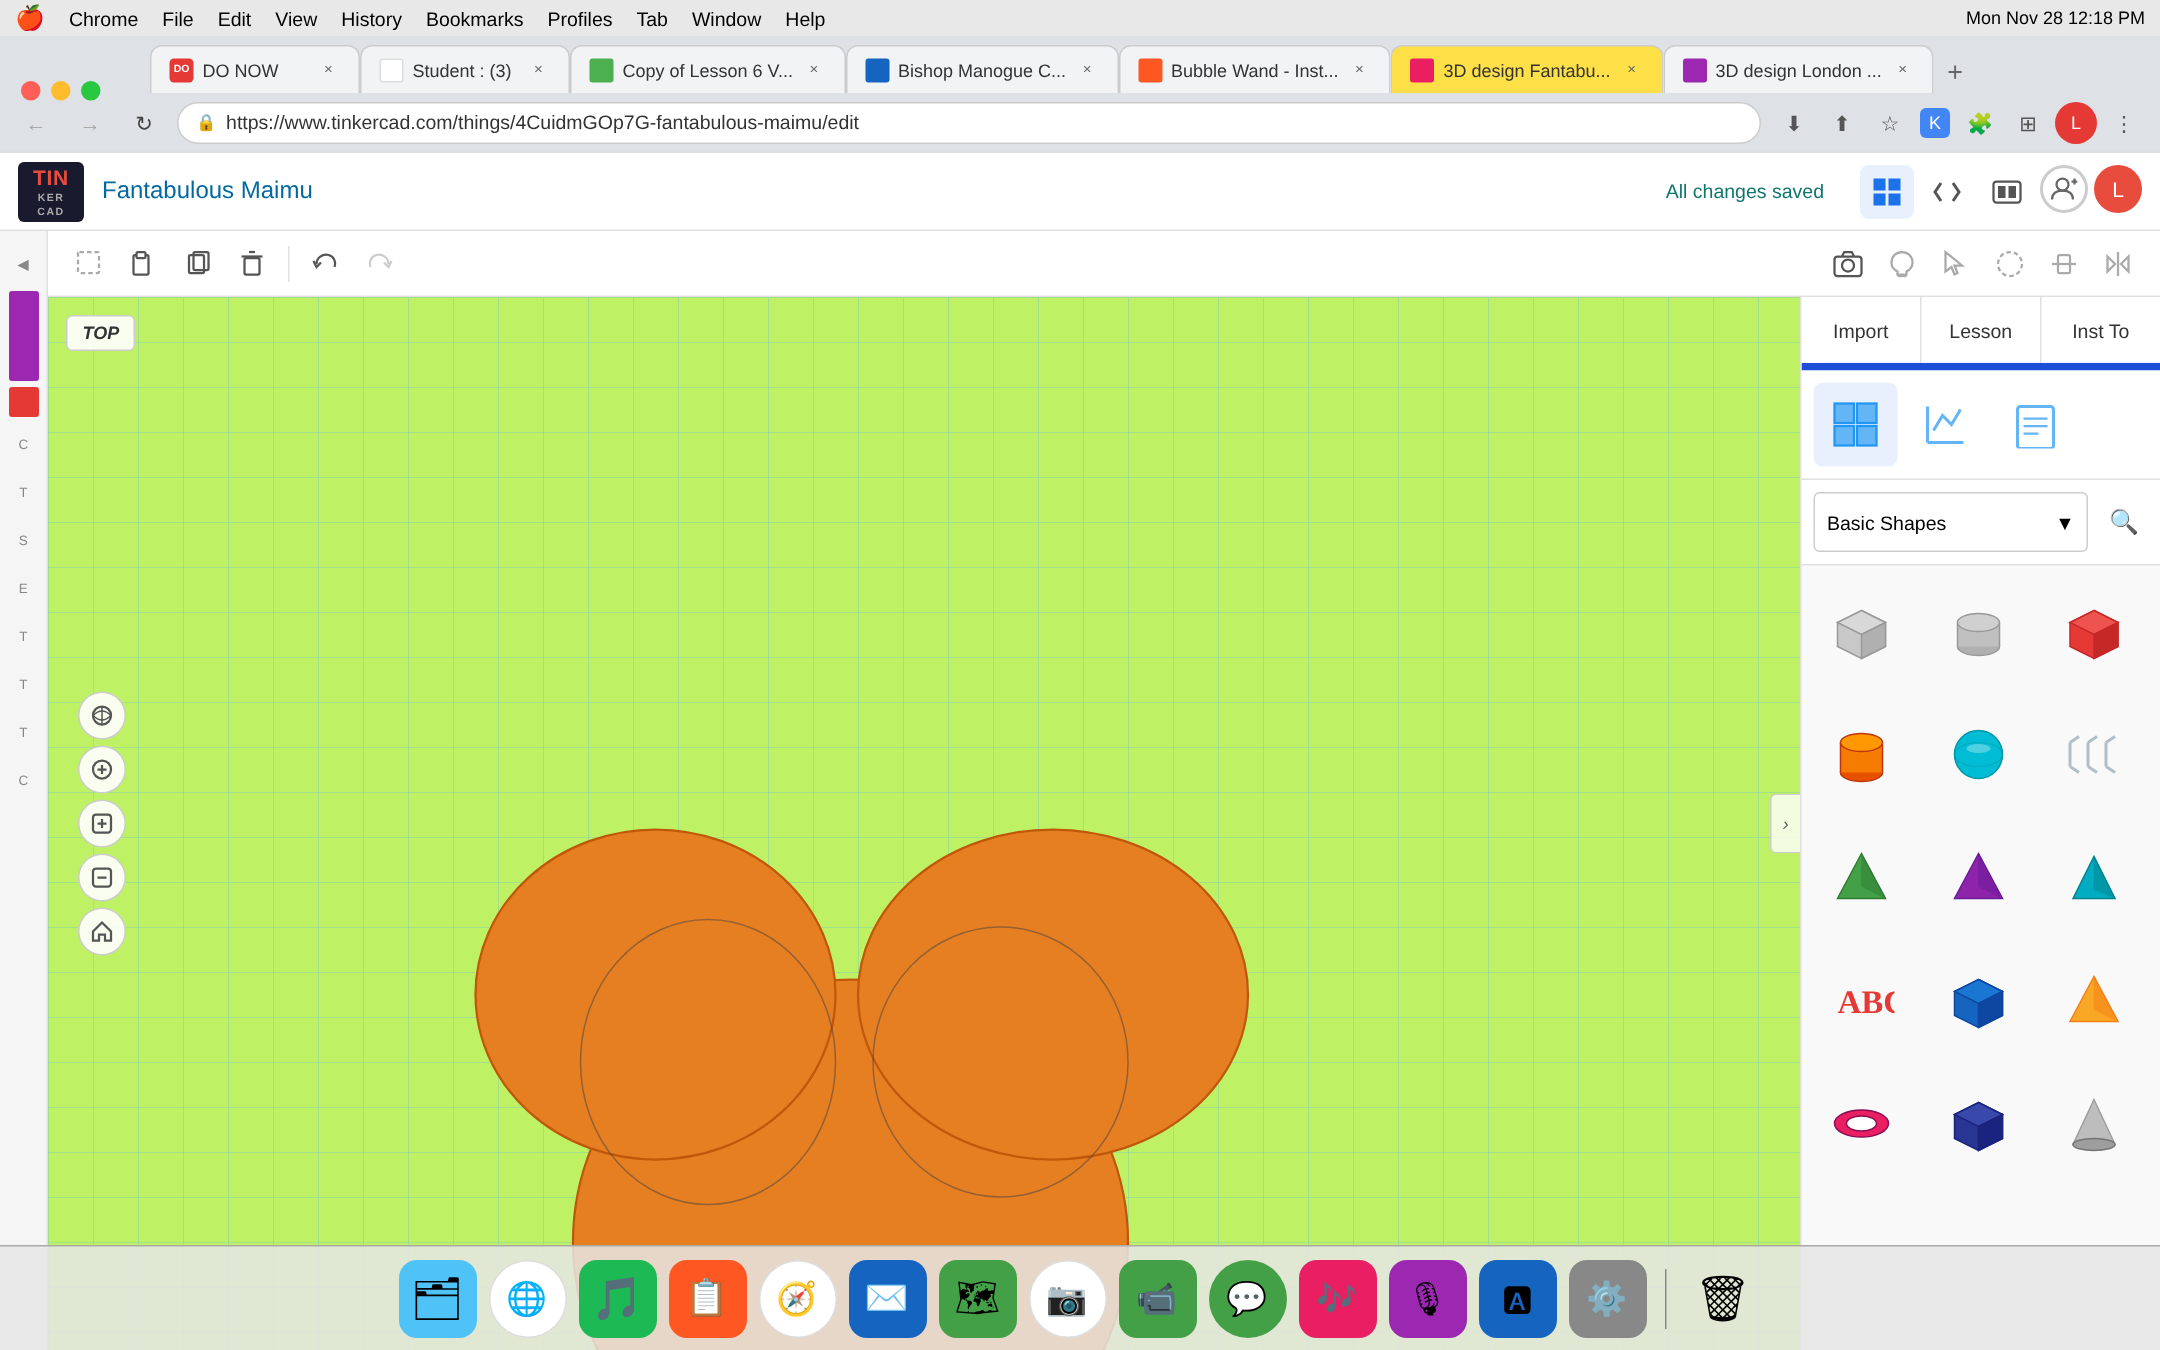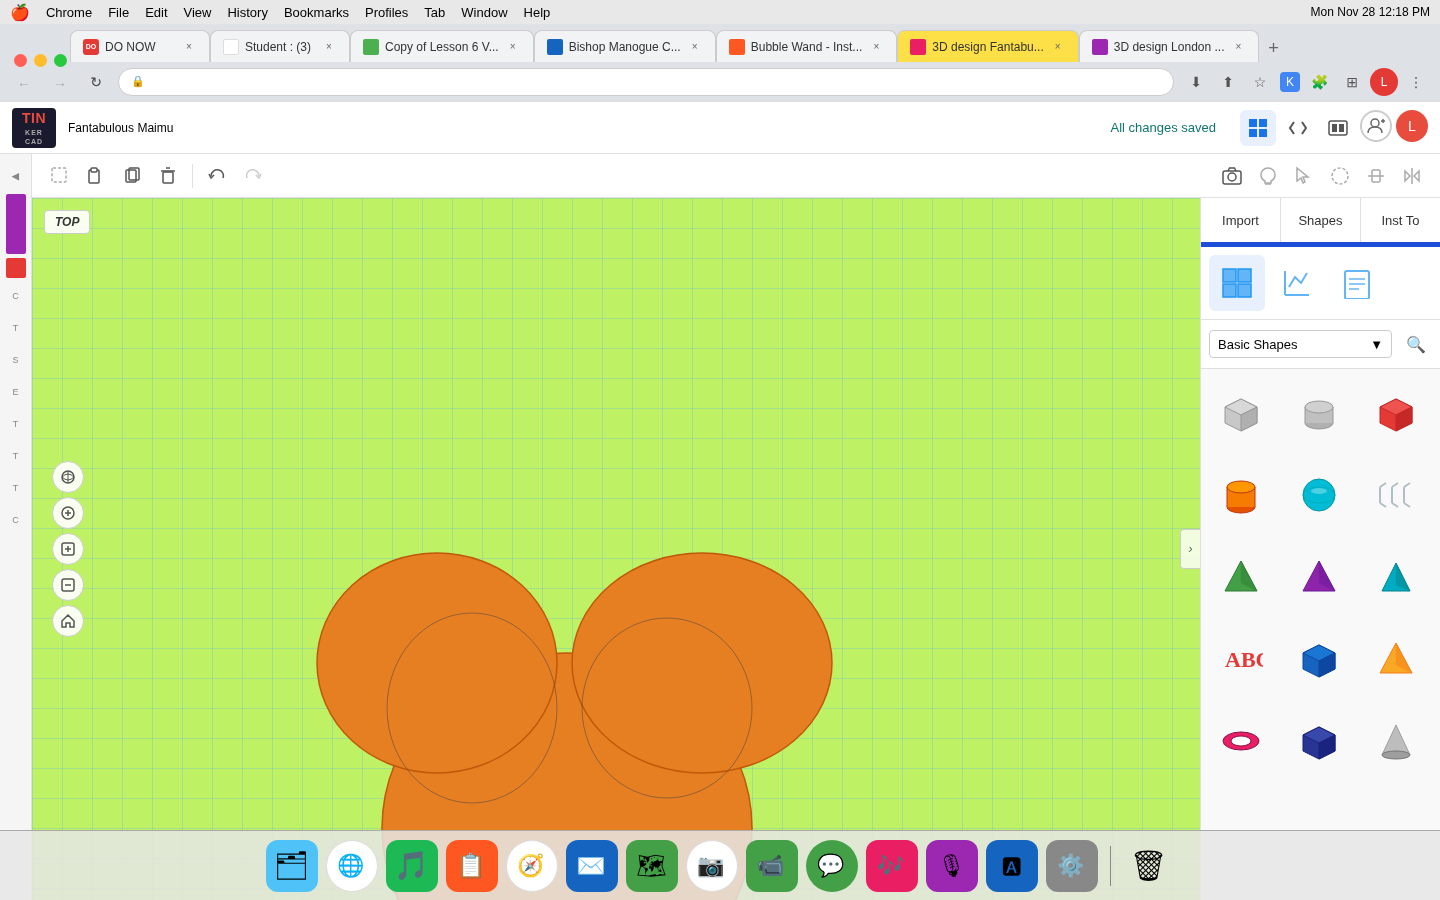--- a/index.html
+++ b/index.html
@@ -32,21 +32,21 @@
       display: flex;
       flex-direction: column;
     }
 
     
     .tab-bar {
       height: 38px;
       background: #dee1e6;
       display: flex;
       align-items: flex-end;
-      padding-left: 70px;
+      padding-left: 100px;
       gap: 0;
     }
     .traffic-lights {
       position: absolute;
       left: 14px;
       top: 30px;
       display: flex;
       gap: 7px;
     }
     .tl { width: 13px; height: 13px; border-radius: 50%; }
@@ -122,23 +122,23 @@
     .tc-header {
       height: 52px;
       background: #fff;
       border-bottom: 1px solid #e0e0e0;
       display: flex;
       align-items: center;
       padding: 0 12px;
       gap: 12px;
     }
     .tc-title {
-      font-size: 12px;
+      font-size: 16px;
       font-weight: 500;
-      color: #000000;
+      color: #0369a1;
     }
     .tc-saved {
       margin-left: auto;
       font-size: 13px;
       color: #0f766e;
     }
     .tc-header-actions {
       display: flex;
       gap: 4px;
       margin-left: 12px;
@@ -355,21 +355,21 @@
     .rp-search-bar {
       display: flex;
       align-items: center;
       padding: 8px;
       gap: 8px;
       border-bottom: 1px solid #e0e0e0;
       background: #fff;
     }
     .rp-dropdown {
       flex: 1;
-      height: 28px;
+      height: 40px;
       border: 1px solid #ccc;
       border-radius: 4px;
       background: #fff;
       padding: 0 8px;
       font-size: 13px;
       display: flex;
       align-items: center;
       justify-content: space-between;
       cursor: pointer;
     }
@@ -530,20 +530,21 @@
     </div>
     <div class="tab-new">+</div>
   </div>
 
   <div class="address-bar">
     <div class="nav-btn disabled">←</div>
     <div class="nav-btn disabled">→</div>
     <div class="nav-btn">↻</div>
     <div class="url-bar">
       <span class="url-icon">🔒</span>
+      <span>https://www.tinkercad.com/things/4CuidmGOp7G-fantabulous-maimu/edit</span>
     </div>
     <div class="address-actions">
       <div class="addr-btn">⬇</div>
       <div class="addr-btn">⬆</div>
       <div class="addr-btn">☆</div>
       <div class="addr-btn" style="background:#4285f4; color:white; border-radius:4px; width:20px; height:20px; font-size:12px; display:flex; align-items:center; justify-content:center; margin: auto 2px;">K</div>
       <div class="addr-btn">🧩</div>
       <div class="addr-btn">⊞</div>
       <div style="width:28px; height:28px; background:#e53935; border-radius:50%; display:flex; align-items:center; justify-content:center; color:white; font-size:12px; cursor:pointer;">L</div>
       <div class="addr-btn">⋮</div>
@@ -748,21 +749,21 @@
               </div>
             </div>
 
             <div class="panel-toggle">›</div>
           </div>
 
           <div class="tc-right-panel">
 
             <div class="rp-actions">
               <div class="rp-action-btn">Import</div>
-              <div class="rp-action-btn">Shapes</div>
+              <div class="rp-action-btn">Lesson</div>
               <div class="rp-action-btn">Inst To</div>
             </div>
 
             <div class="rp-icons">
               <div class="rp-icon-btn active">
                 <svg width="32" height="32" viewBox="0 0 32 32">
                   <rect x="2" y="2" width="13" height="13" fill="#64b5f6" stroke="#2196f3" stroke-width="1.5"></rect>
                   <rect x="17" y="2" width="13" height="13" fill="#64b5f6" stroke="#2196f3" stroke-width="1.5"></rect>
                   <rect x="2" y="17" width="13" height="13" fill="#64b5f6" stroke="#2196f3" stroke-width="1.5"></rect>
                   <rect x="17" y="17" width="13" height="13" fill="#64b5f6" stroke="#2196f3" stroke-width="1.5"></rect>

